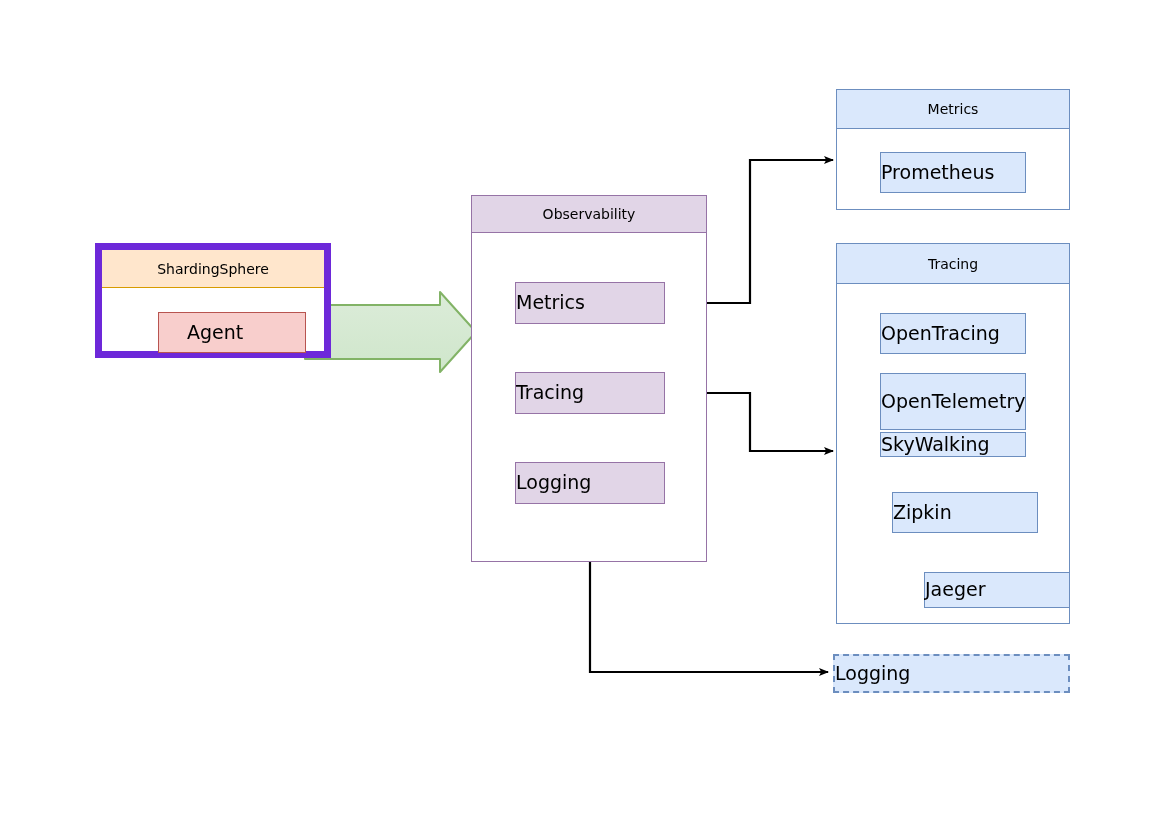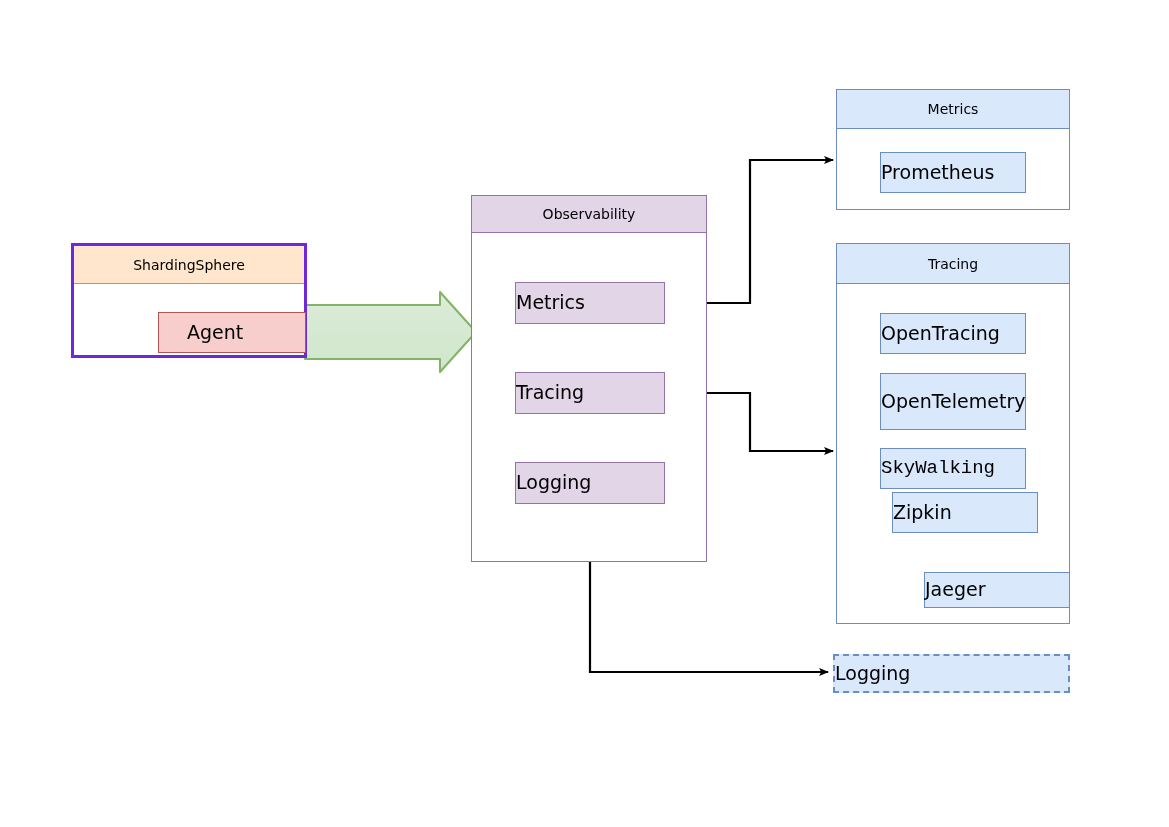--- a/index.html
+++ b/index.html
@@ -80,21 +80,22 @@
     border-bottom: 1px solid #d79b00;
   }
   .box-red {
     background: #f8cecc;
     border: 1px solid #b85450;
   }
   .shell-orange {
     position: absolute;
     box-sizing: border-box;
     background: #ffffff;
-    border: 3px solid #6d28d9;
+    border: 7px solid #6d28d9;
+    margin-left: 24px;
   }
 
   
   #edge-layer {
     position: absolute;
     left: 0;
     top: 0;
     width: 1169px;
     height: 827px;
     pointer-events: none;
@@ -178,21 +179,21 @@
   </div>
 
   <div class="node box-blue" style="left:880px; top:313px; width:146px; height:41px;">
     <span>OpenTracing</span>
   </div>
 
   <div class="node box-blue" style="left:880px; top:373px; width:146px; height:57px;">
     <span>OpenTelemetry</span>
   </div>
 
-  <div class="node box-blue" style="left:880px; top:448px; width:146px; height:41px;font-family:Liberation Mono, monospace;">
+  <div class="node box-blue" style="left:880px; top:432px; width:146px; height:25px;">
     <span>SkyWalking</span>
   </div>
 
   <div class="node box-blue" style="left:880px; top:492px; width:146px; height:41px;margin-left:12px;">
     <span>Zipkin</span>
   </div>
 
   <div class="node box-blue" style="left:924px; top:552px; width:146px; height:36px;margin-top:20px;">
     <span>Jaeger</span>
   </div>

